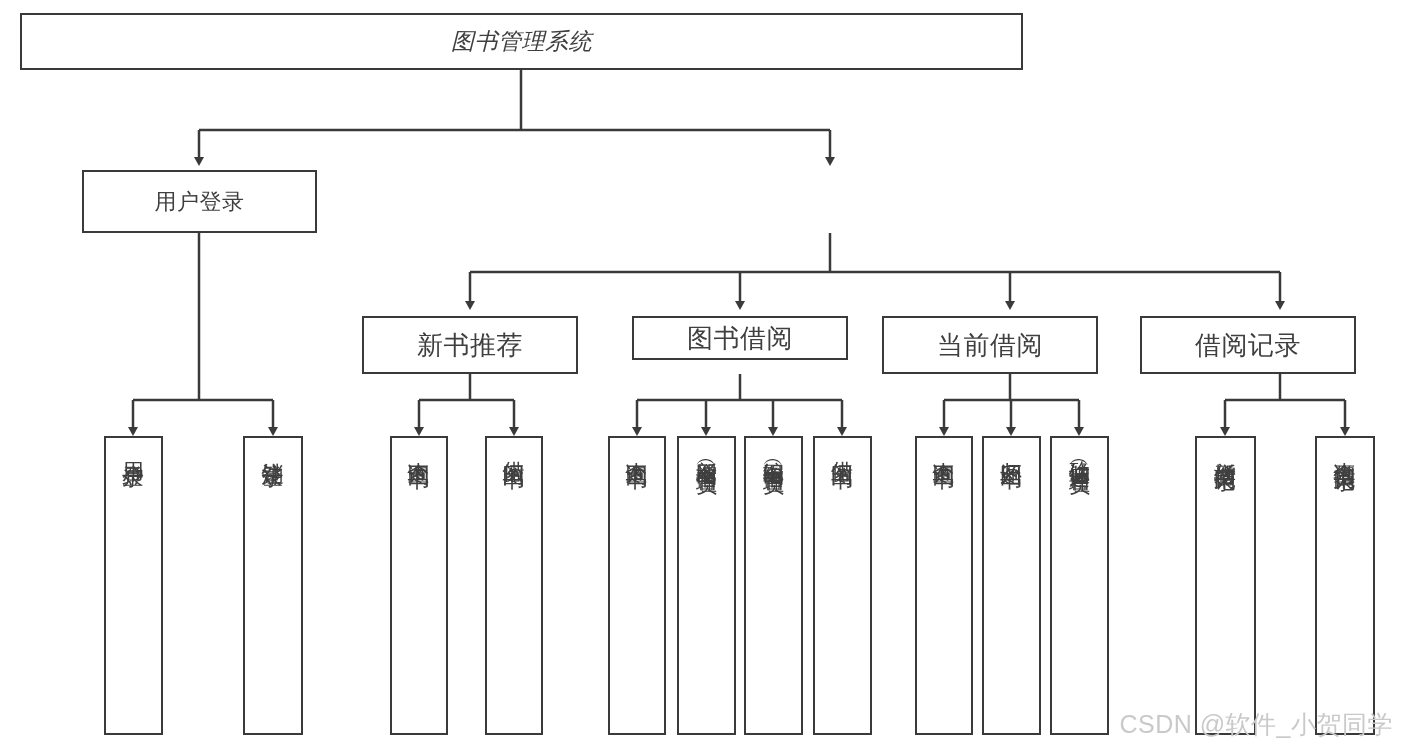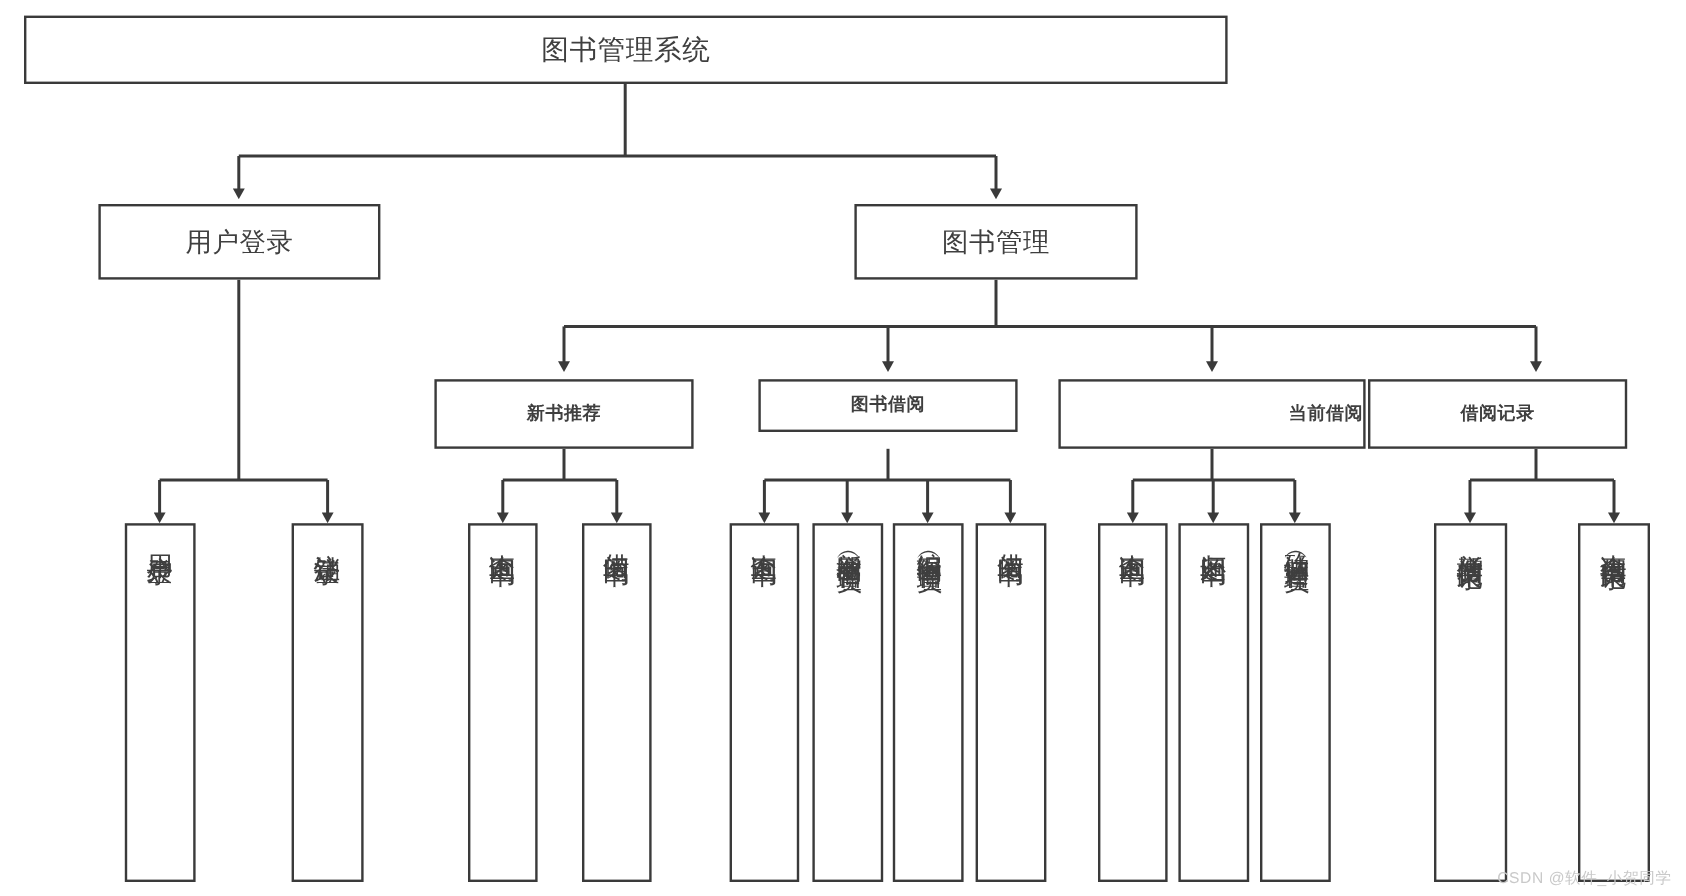--- a/index.html
+++ b/index.html
@@ -37,40 +37,40 @@
   }
   .node .label {
     color: #3f3f3f;
     letter-spacing: 0.5px;
     line-height: 1.25;
     text-align: center;
     white-space: nowrap;
   }
   .node.root .label { font-size: 23px; }
   .node.lvl2 .label { font-size: 22px; }
-  .node.lvl3 .label { font-size: 15px; font-weight: bold; }
+  .node.lvl3 .label { font-size: 26px; }
   .node.leaf {
     align-items: flex-start;
     padding-top: 6px;
   }
   .node.leaf .label {
     font-size: 22px;
     writing-mode: vertical-rl;
     text-orientation: upright;
     letter-spacing: 2px;
     line-height: 1.05;
     white-space: nowrap;
     display: block;
   }
   .node.leaf.tall .label { font-size: 21px; }
   #watermark {
     position: absolute;
     right: 12px;
     bottom: 6px;
-    font-size: 13px;
+    font-size: 25px;
     color: #c9c9c9;
     letter-spacing: 0.5px;
     z-index: 5;
     white-space: nowrap;
     font-family: "Liberation Sans", "DejaVu Sans", sans-serif;
   }
 </style>
 </head>
 <body>
 
@@ -119,38 +119,35 @@
       <path d="M1011,400 L1011,428" marker-end="url(#arrow)"></path>
       <path d="M1079,400 L1079,428" marker-end="url(#arrow)"></path>
 
       <path d="M1280,374 L1280,400"></path>
       <path d="M1225,400 L1345,400"></path>
       <path d="M1225,400 L1225,428" marker-end="url(#arrow)"></path>
       <path d="M1345,400 L1345,428" marker-end="url(#arrow)"></path>
     </g>
   </svg>
 
-  <div class="node root" style="left:20px; top:13px; width:1003px; height:57px;">
+  <div class="node root" style="left:20px; top:13px; width:1003px; height:57px;font-style:italic;">
     <span class="label">图书管理系统</span>
   </div>
 
   <div class="node lvl2" style="left:82px; top:170px; width:235px; height:63px;">
     <span class="label">用户登录</span>
-  </div>
-  <div class="node lvl2" style="left:712px; top:170px; width:236px; height:63px;">
-    <span class="label">图书管理</span>
   </div>
 
   <div class="node lvl3" style="left:362px; top:316px; width:216px; height:58px;">
     <span class="label">新书推荐</span>
   </div>
   <div class="node lvl3" style="left:632px; top:316px; width:216px; height:44px;">
     <span class="label">图书借阅</span>
   </div>
-  <div class="node lvl3" style="left:882px; top:316px; width:256px; height:58px;justify-content:flex-end;">
+  <div class="node lvl3" style="left:882px; top:316px; width:216px; height:58px;">
     <span class="label">当前借阅</span>
   </div>
   <div class="node lvl3" style="left:1140px; top:316px; width:216px; height:58px;">
     <span class="label">借阅记录</span>
   </div>
 
   <div class="node leaf" style="left:104px; top:436px; width:59px; height:299px;">
     <span class="label">用户登录</span>
   </div>
   <div class="node leaf" style="left:243px; top:436px; width:60px; height:299px;">

